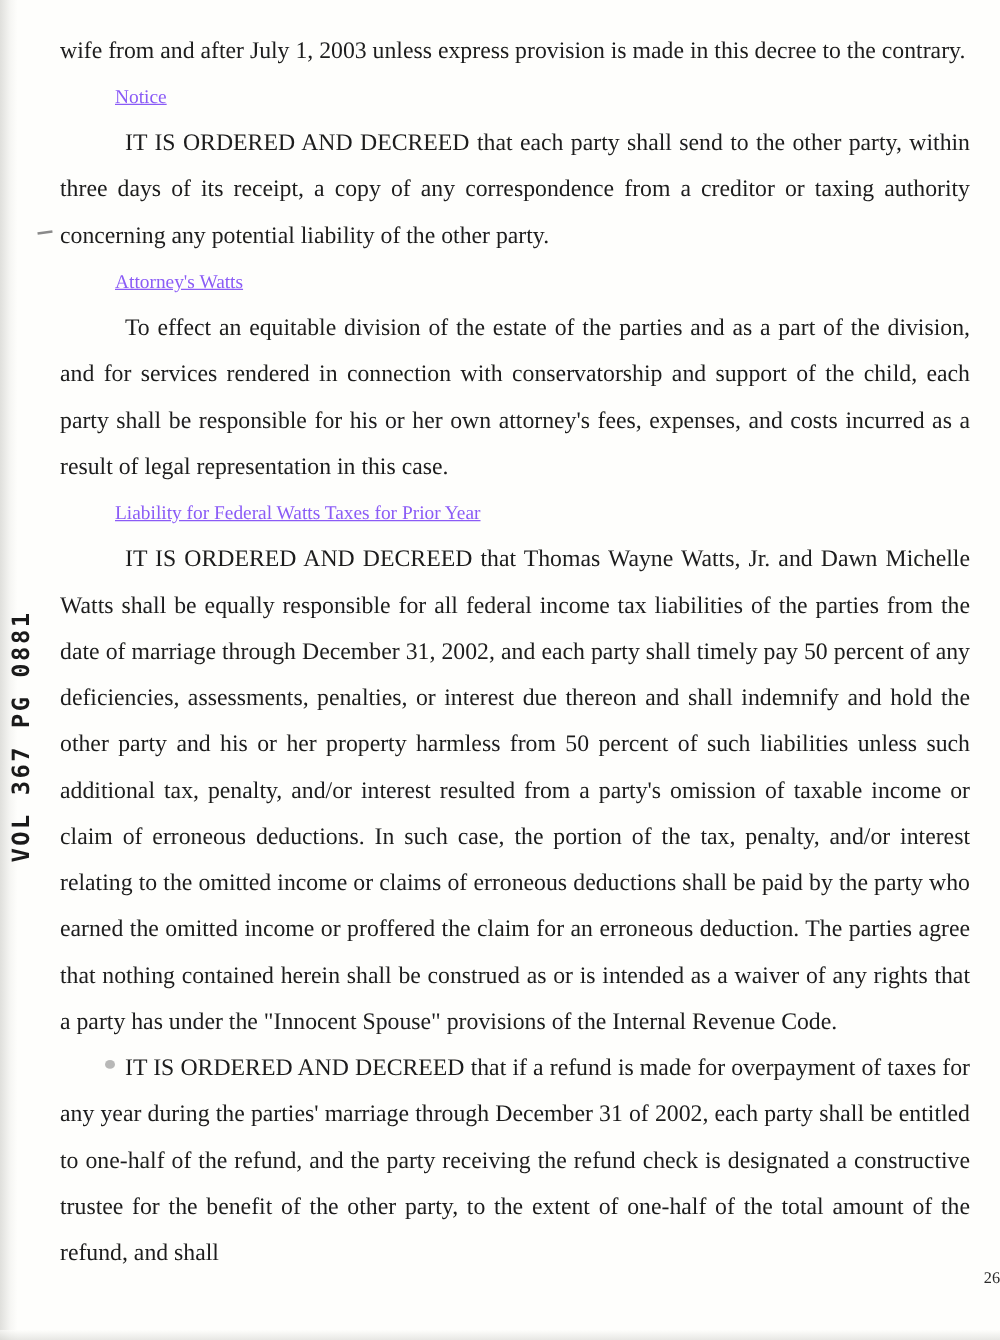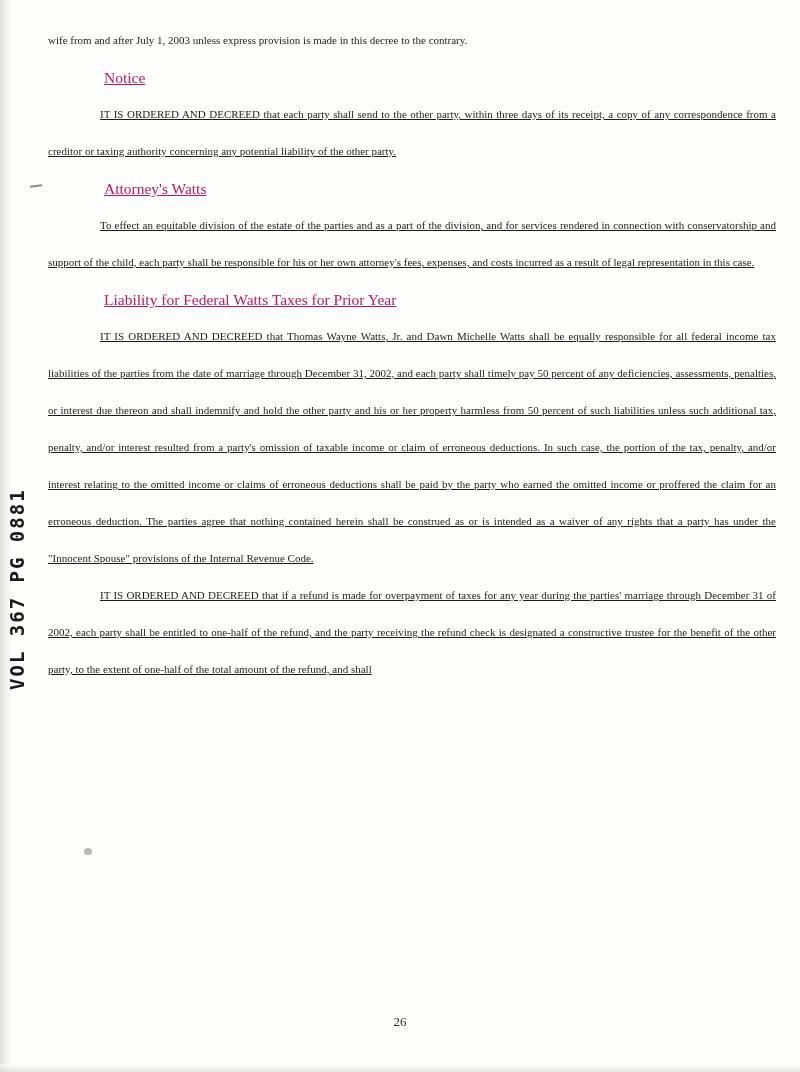--- a/index.html
+++ b/index.html
@@ -36,48 +36,47 @@
     opacity: .6;
   }
   .content {
     position: absolute;
     left: 48px;
     top: 22px;
     width: 728px;
   }
   p.body-text {
     margin: 0 0 0 0;
-    font-size: 11px;
+    font-size: 19px;
     line-height: 37px;
     text-align: justify;
     text-justify: inter-word;
     color: #1d1d1d;
   }
   p.body-text.indent {
     text-indent: 52px;
-    text-decoration: underline;
   }
   .heading {
     font-size: 15.5px;
     line-height: 37px;
     text-decoration: underline;
-    margin-left: 56px;
+    margin-left: 44px;
     display: inline-block;
-    color: #be185d;
+    color: #8b5cf6;
   }
   .heading-line {
     line-height: 37px;
     height: 37px;
   }
   .page-number {
     position: absolute;
     top: 1014px;
     left: 0;
     width: 800px;
-    text-align: center;
+    text-align: right;
     font-size: 13px;
     color: #2a2a2a;
   }
   
   .vol-stamp {
     position: absolute;
     left: 6px;
     top: 690px;
     font-family: "DejaVu Sans Mono", monospace;
     font-size: 19px;

